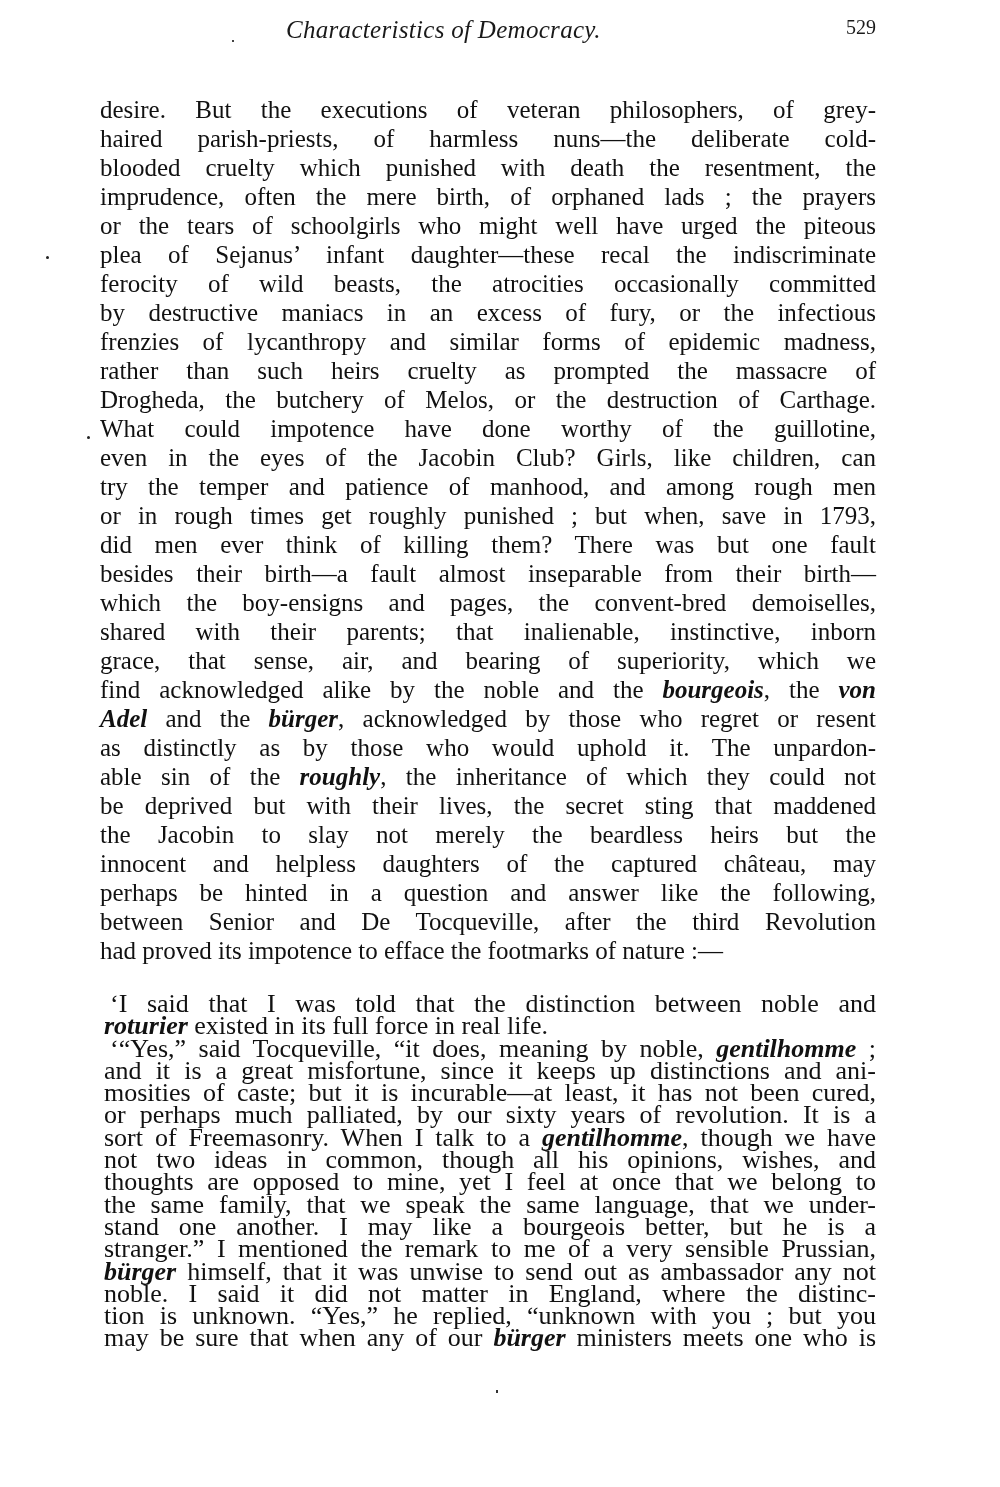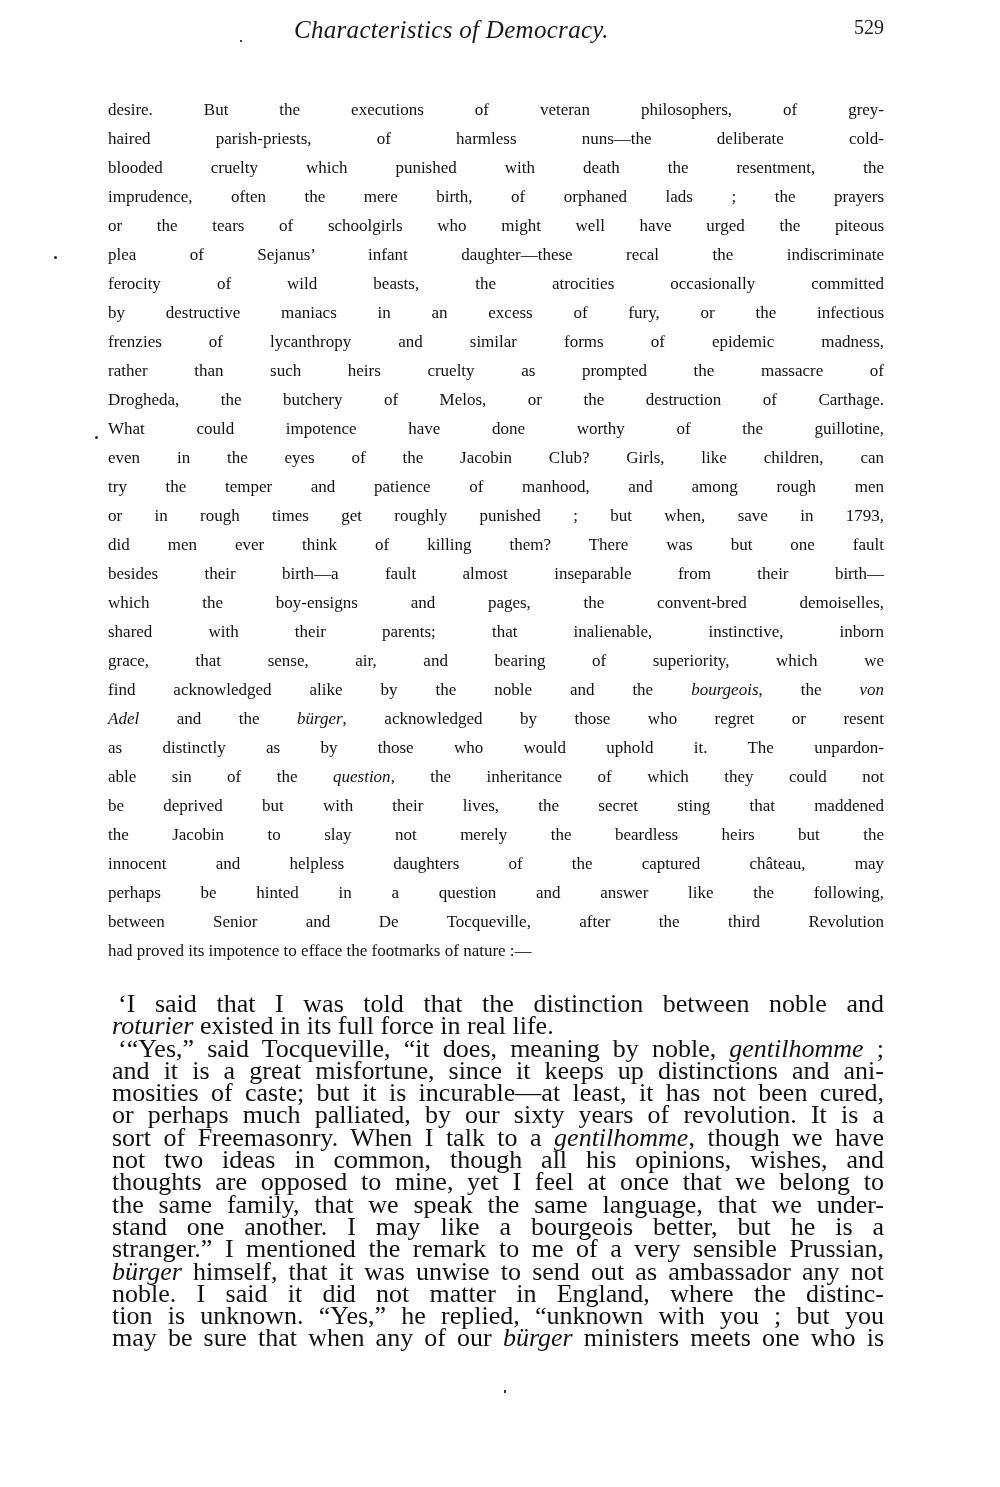--- a/index.html
+++ b/index.html
@@ -10,21 +10,21 @@
     body {
       width: 1000px;
       height: 1487px;
       position: relative;
       overflow: hidden;
       color: #111111;
       font-family: "Liberation Serif", "DejaVu Serif", serif;
     }
     .page {
       position: absolute;
-      left: 8px; top: 0;
+      left: 0; top: 0;
       width: 900px; height: 1487px; padding-left: 47px;
     }
     .running-head {
       position: absolute;
       top: 12px;
       left: 100px;
       width: 776px;
       height: 36px;
     }
     .running-title {
@@ -46,21 +46,21 @@
     .main-text {
       position: absolute;
       left: 100px;
       top: 95px;
       width: 776px;
     }
     .line {
       display: block;
       height: 29px;
       line-height: 29px;
-      font-size: 17px;
+      font-size: 25px;
       text-align: justify;
       text-align-last: justify;
       white-space: nowrap;
       overflow: visible;
     }
     .line.last {
       text-align-last: left;
     }
     .footnote {
       position: absolute;
@@ -76,21 +76,21 @@
       text-align: justify;
       text-align-last: justify;
       white-space: nowrap;
     }
     .fline.last {
       text-align-last: left;
     }
     .fline.para {
       padding-left: 6px;
     }
-    i, em { font-style: italic; }
+    i, em { font-style: italic; font-weight: bold; }
     .margin-mark {
       position: absolute;
       width: 3px; height: 3px;
       background: #222;
       border-radius: 50%;
     }
     .bottom-mark {
       position: absolute;
       width: 2px; height: 3px;
       background: #333;
@@ -133,21 +133,21 @@
     <span class="line">try the temper and patience of manhood, and among rough men</span>
     <span class="line">or in rough times get roughly punished ; but when, save in 1793,</span>
     <span class="line">did men ever think of killing them?  There was but one fault</span>
     <span class="line">besides their birth—a fault almost inseparable from their birth—</span>
     <span class="line">which the boy-ensigns and pages, the convent-bred demoiselles,</span>
     <span class="line">shared with their parents; that inalienable, instinctive, inborn</span>
     <span class="line">grace, that sense, air, and bearing of superiority, which we</span>
     <span class="line"><span>find acknowledged alike by the noble and the </span><i>bourgeois</i><span>, the </span><i>von</i></span>
     <span class="line"><i>Adel</i><span> and the </span><i>bürger</i><span>, acknowledged by those who regret or resent</span></span>
     <span class="line">as distinctly as by those who would uphold it.  The unpardon-</span>
-    <span class="line"><span>able sin of the </span><i>question</i><span>, the inheritance of which they could not</span></span>
+    <span class="line"><span>able sin of the </span><i>roughly</i><span>, the inheritance of which they could not</span></span>
     <span class="line">be deprived but with their lives, the secret sting that maddened</span>
     <span class="line">the Jacobin to slay not merely the beardless heirs but the</span>
     <span class="line">innocent and helpless daughters of the captured château, may</span>
     <span class="line">perhaps be hinted in a question and answer like the following,</span>
     <span class="line">between Senior and De Tocqueville, after the third Revolution</span>
     <span class="line last">had proved its impotence to efface the footmarks of nature :—</span>
   </div>
 
   <div class="footnote">
     <span class="fline para">‘I said that I was told that the distinction between noble and</span>

